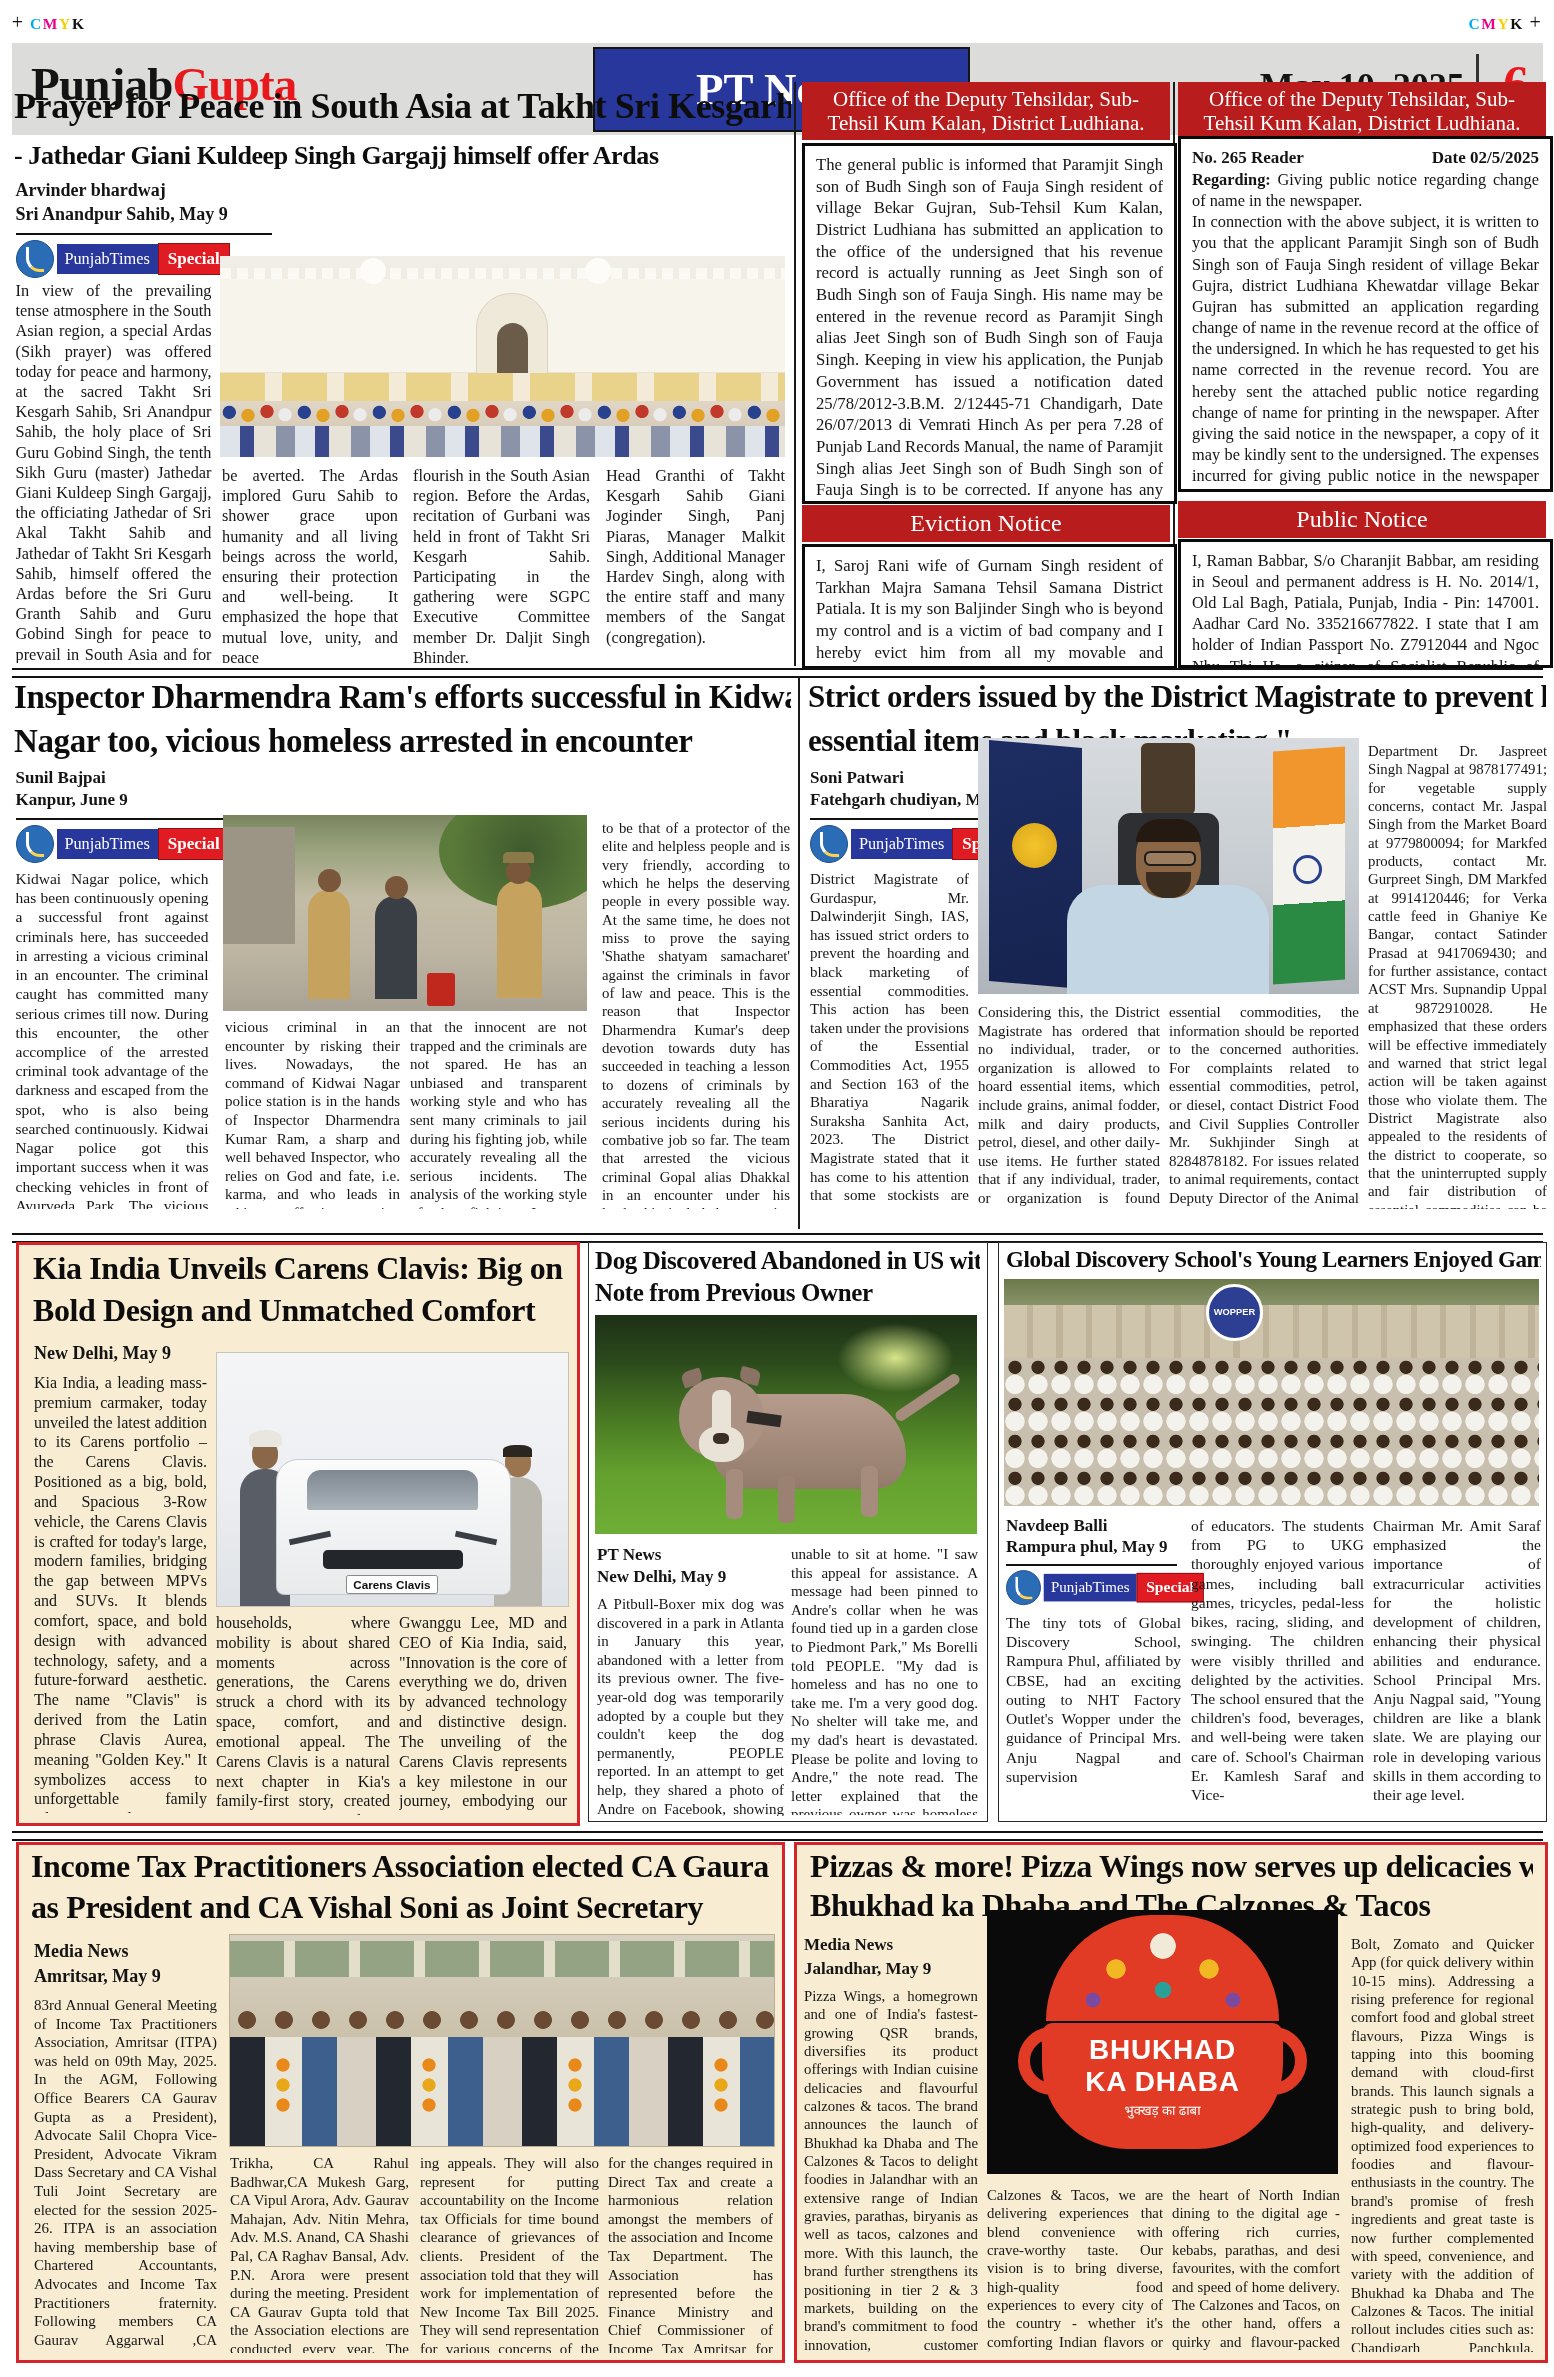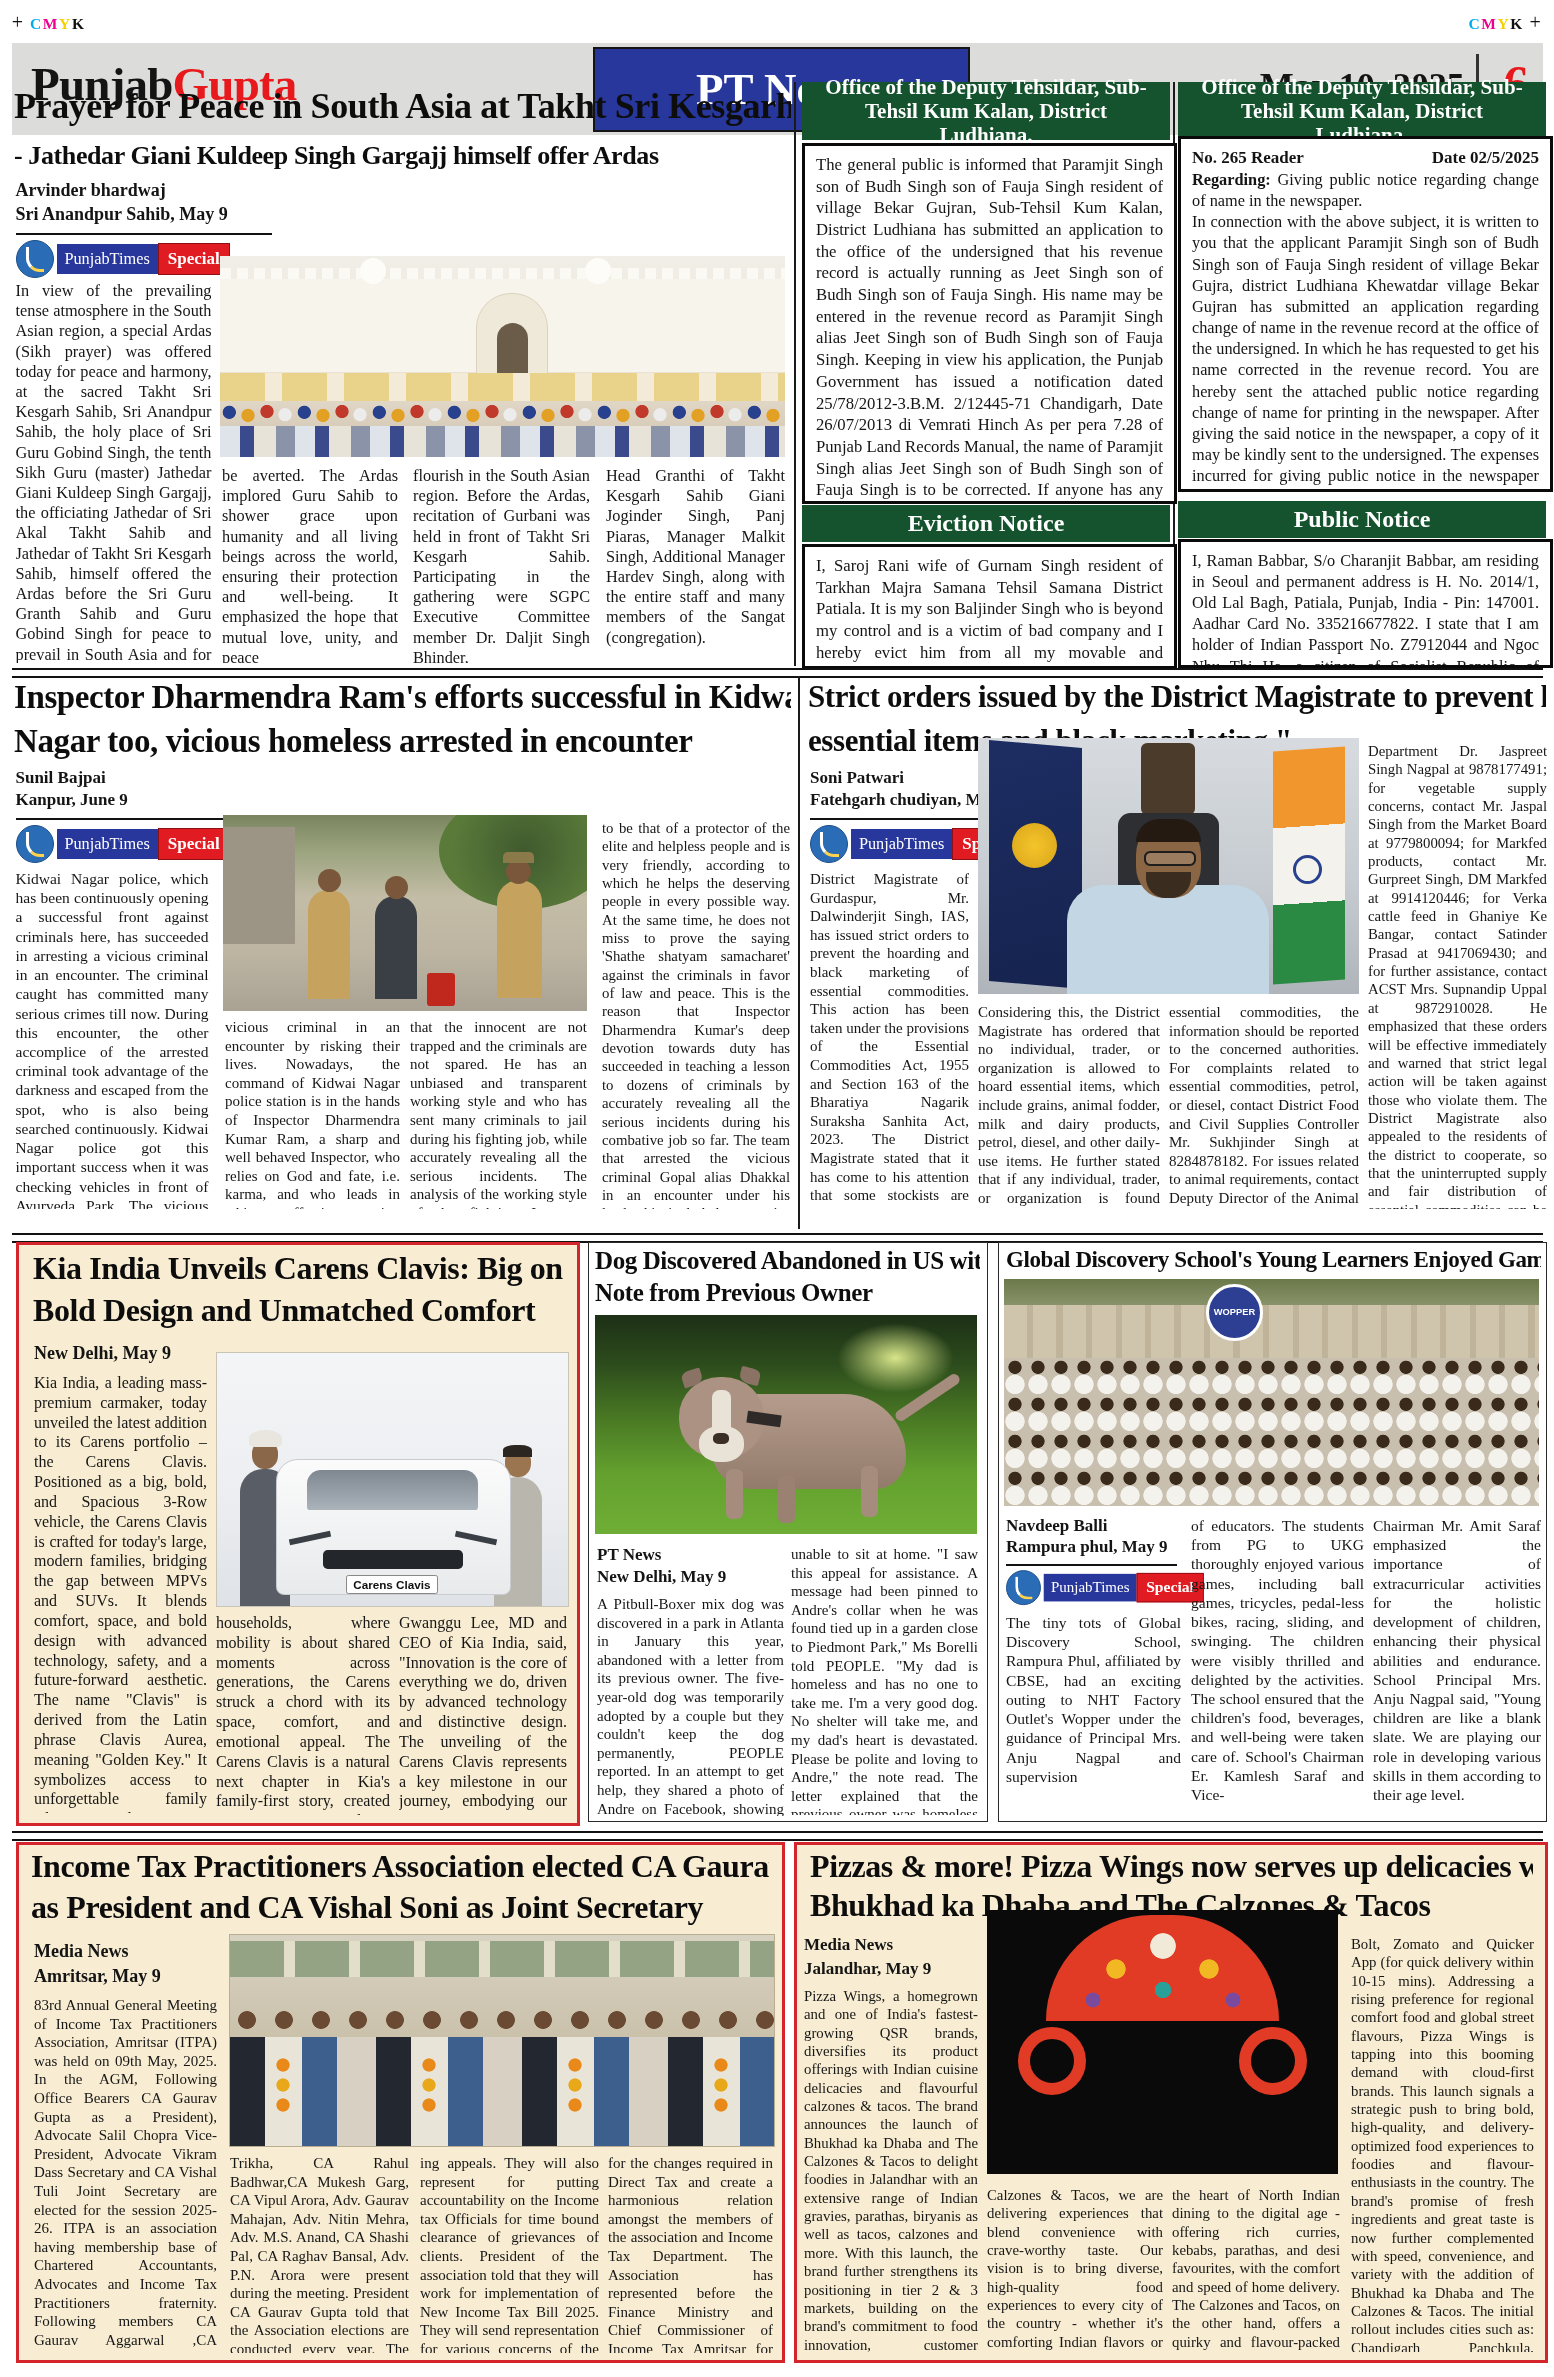--- a/index.html
+++ b/index.html
@@ -4,21 +4,21 @@
 <style>
   html,body{margin:0;padding:0;}
   body{width:1554px;height:2377px;position:relative;background:#ffffff;font-family:"Liberation Serif","DejaVu Serif",serif;color:#141414;}
   .abs{position:absolute;}
   .hl{position:absolute;font-weight:bold;color:#0d0d0d;letter-spacing:-0.4px;white-space:nowrap;overflow:hidden;}
   .col{position:absolute;text-align:justify;overflow:hidden;line-height:1.24;color:#161616;}
   .byl{position:absolute;font-weight:bold;font-size:17px;white-space:nowrap;}
   .rule{position:absolute;height:2.3px;background:#111;}
   .vsep{position:absolute;width:1.6px;background:#1a1a1a;}
   .hsep{position:absolute;left:11.7px;width:1531px;height:6.2px;border-top:2.3px solid #111;border-bottom:2.3px solid #111;}
-  .bar{position:absolute;background:#14532d;color:#fff;font-weight:bold;text-align:center;display:flex;flex-direction:column;justify-content:center;line-height:1.15;}
+  .bar{position:absolute;background:#b91c1c;color:#fff;font-weight:normal;text-align:center;display:flex;flex-direction:column;justify-content:center;line-height:1.15;}
   .nbody{position:absolute;border:3.1px solid #0a0a0a;background:#fff;padding:7.8px 11px;text-align:justify;overflow:hidden;line-height:1.3;}
   .badge{position:absolute;display:flex;align-items:center;height:34px;}
   .bcircle{width:36px;height:36px;border-radius:50%;background:#2a6cb5;border:1.6px solid #1c4f8c;position:relative;flex:0 0 auto;}
   .bcircle::after{content:"";position:absolute;left:9.3px;top:6.2px;width:15.5px;height:22px;border-left:3.9px solid #fff;border-bottom:3.9px solid #ffd34d;border-radius:0 0 0 14px;}
   .bpaper{background:#28379b;color:#fff;font-size:16.3px;padding:4.7px 7.8px;margin-left:3.1px;font-family:"Liberation Serif",serif;}
   .bspecial{background:#e11b22;color:#fff;font-size:17px;font-weight:bold;padding:4.7px 9.3px;border:0.8px solid #8e0f14;}
   .photo{position:absolute;overflow:hidden;}
   .rbox{position:absolute;background:#f8edd2;border:3.9px solid #d3252b;}
   .bbox{position:absolute;background:#ffffff;border:1.6px solid #2a2a2a;}
   .cmyk{position:absolute;font-family:Liberation Serif, serif;font-weight:bold;font-size:15.5px;letter-spacing:1.6px;}
@@ -278,18 +278,23 @@
 <div class="hl" style="left:810px;top:1848px;width:723px;font-size:32px;">Pizzas &amp; more! Pizza Wings now serves up delicacies with</div>
 <div class="hl" style="left:810px;top:1887px;width:723px;font-size:32px;">Bhukhad ka Dhaba and The Calzones &amp; Tacos</div>
 <div class="byl" style="left:804px;top:1935px;">Media News</div>
 <div class="byl" style="left:804px;top:1959px;">Jalandhar, May 9</div>
 <div class="col" style="left:804px;top:1987px;width:174px;height:365px;font-size:14.8px;">Pizza Wings, a homegrown and one of India's fastest-growing QSR brands, diversifies its product offerings with Indian cuisine delicacies and flavourful calzones &amp; tacos. The brand announces the launch of Bhukhad ka Dhaba and The Calzones &amp; Tacos to delight foodies in Jalandhar with an extensive range of Indian gravies, parathas, biryanis as well as tacos, calzones and more. With this launch, the brand further strengthens its positioning in tier 2 &amp; 3 markets, building on the brand's commitment to food innovation, customer accessibility, and hyper-localized menus tailored to the tastes of emerging India. "Since 2014 we have been reshaping the culinary landscape beyond metros," said Aditya Dhanda , CEO of Pizza Wings. "Tier 2 and 3 cities are eager for exciting, affordable, and reliable food op tions, and with the launch of Bhukhad ka Dhaba and The</div>
 
 <div class="photo" style="left:987px;top:1910px;width:351px;height:264px;background:#0a0a0a;">
   <div class="abs" style="left:59px;top:4.7px;width:233px;height:106px;background:#e23b25;border-radius:117px 117px 0 0;background-image:radial-gradient(circle at 117px 31px,#f2ead8 12.4px,rgba(0,0,0,0) 13.2px),radial-gradient(circle at 70px 54px,#f2b824 9.3px,rgba(0,0,0,0) 10px),radial-gradient(circle at 163px 54px,#f2b824 9.3px,rgba(0,0,0,0) 10px),radial-gradient(circle at 47px 85px,#7a4a9e 7px,rgba(0,0,0,0) 7.8px),radial-gradient(circle at 187px 85px,#7a4a9e 7px,rgba(0,0,0,0) 7.8px),radial-gradient(circle at 117px 75px,#2aa198 7.8px,rgba(0,0,0,0) 8.5px);"></div>
   <div class="abs" style="left:31px;top:117px;width:44px;height:44px;border:12.4px solid #e23b25;border-radius:50%;"></div>
   <div class="abs" style="right:31px;top:117px;width:44px;height:44px;border:12.4px solid #e23b25;border-radius:50%;"></div>
+  <div class="abs" style="left:55px;top:113px;width:241px;height:126px;background:#e23b25;border-radius:11px 11px 85px 85px;text-align:center;">
+    <div style="font-family:'Liberation Sans',sans-serif;font-weight:bold;color:#fff;font-size:28px;letter-spacing:0.8px;margin-top:11px;">BHUKHAD</div>
+    <div style="font-family:'Liberation Sans',sans-serif;font-weight:bold;color:#fff;font-size:28px;letter-spacing:0.8px;">KA DHABA</div>
+    <div style="color:#fff;font-size:13.2px;margin-top:3.1px;">भुक्खड़ का ढाबा</div>
+  </div>
 </div>
 
 <div class="col" style="left:987px;top:2186px;width:176px;height:168px;font-size:14.8px;">Calzones &amp; Tacos, we are delivering experiences that blend convenience with crave-worthy taste. Our vision is to bring diverse, high-quality food experiences to every city of the country - whether it's comforting Indian flavors or global street food with a twist. This move not only further strengthens our presence in non-metro markets, but also marks a bold step towards becoming a multi-cuisine powerhouse that caters to evolving tastes across India." Bhukhad ka Dhaba brings</div>
 <div class="col" style="left:1172px;top:2186px;width:168px;height:168px;font-size:14.8px;">the heart of North Indian dining to the digital age - offering rich curries, kebabs, parathas, and desi favourites, with the comfort and speed of home delivery. The Calzones and Tacos, on the other hand, offers a quirky and flavour-packed menu of global street food - ranging from stuffed calzones and fusion tacos to bold sauces and playful sides. Located at Mithapur Chowk and Doaba Chowk Jalandhar, both brands are available on delivery through Swiggy,</div>
 <div class="col" style="left:1351px;top:1935px;width:183px;height:417px;font-size:14.8px;">Bolt, Zomato and Quicker App (for quick delivery within 10-15 mins). Addressing a rising preference for regional comfort food and global street flavours, Pizza Wings is tapping into this booming demand with cloud-first brands. This launch signals a strategic push to bring bold, high-quality, and delivery-optimized food experiences to foodies and flavour-enthusiasts in the country. The brand's promise of fresh ingredients and great taste is now further complemented with speed, convenience, and variety with the addition of Bhukhad ka Dhaba and The Calzones &amp; Tacos. The initial rollout includes cities such as: Chandigarh Panchkula, Lucknow, Ludhiana, Meerut, Patna, Bareilly, Jalandhar, Panipat, Patiala, Rohtak with plans to scale to 60 cloud kitchens over the next 3 months. With 60 odd  stores across the country, Pizza Wings aims to scale its presence to 100 outlets by the end of 2025.</div>
 
 
 </body></html>

